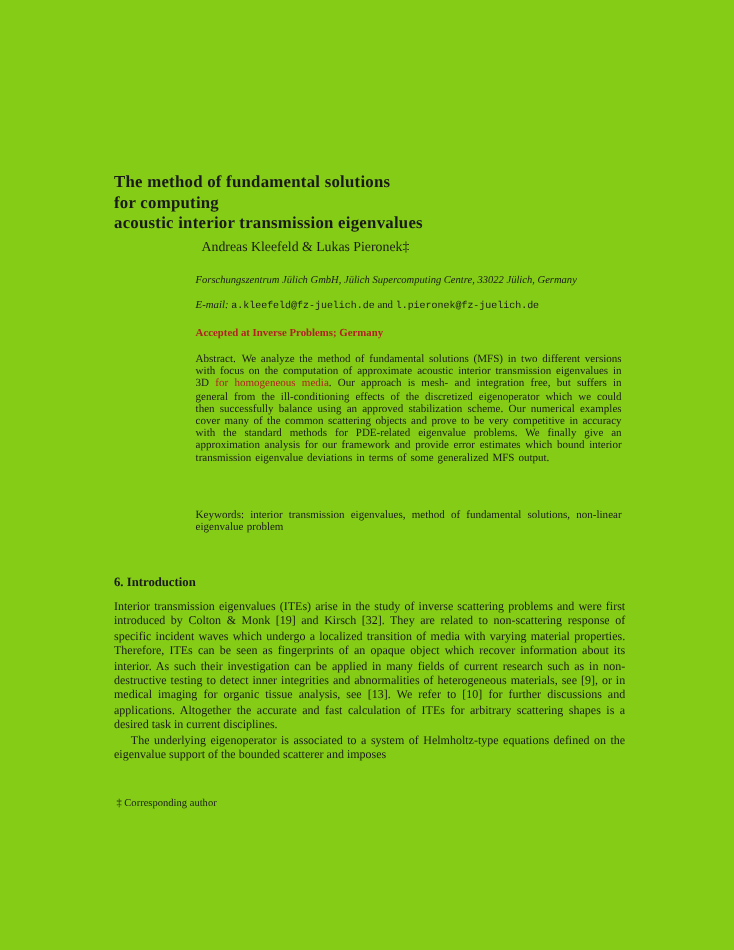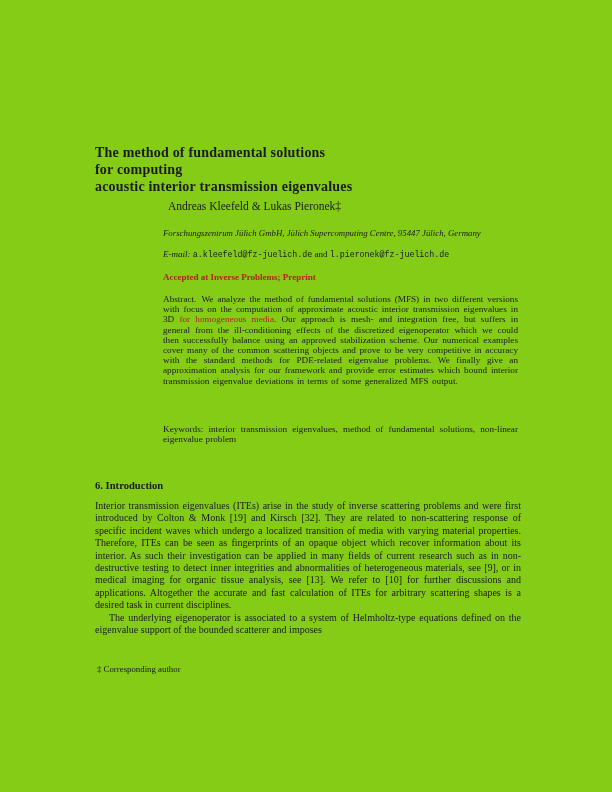--- a/index.html
+++ b/index.html
@@ -85,30 +85,30 @@
 <div class="page">
 
   <div class="abs title">
     <div>The method of fundamental solutions</div>
     <div>for computing</div>
     <div>acoustic interior transmission eigenvalues</div>
   </div>
 
   <div class="abs author-names">Andreas Kleefeld &amp; Lukas Pieronek‡</div>
 
-  <div class="abs affiliation">Forschungszentrum Jülich GmbH, Jülich Supercomputing Centre, 95447 Jülich, Germany</div>
+  <div class="abs affiliation">Forschungszentrum Jülich GmbH, Jülich Supercomputing Centre, 33022 Jülich, Germany</div>
 
   <div class="abs email-line">
     <span class="it">E-mail:</span>
     <span class="tt">a.kleefeld@fz-juelich.de</span>
     <span>and</span>
     <span class="tt">l.pieronek@fz-juelich.de</span>
   </div>
 
-  <div class="abs accepted red">Accepted at Inverse Problems; Preprint</div>
+  <div class="abs accepted red">Accepted at Inverse Problems; Germany</div>
 
   <div class="abs abstract">
     <span class="lbl">Abstract.</span><span>We analyze the method of fundamental solutions (MFS) in two different versions with focus on the computation of approximate acoustic interior transmission eigenvalues in 3D </span><span class="red">for homogeneous media</span><span>. Our approach is mesh- and integration free, but suffers in general from the ill-conditioning effects of the discretized eigenoperator which we could then successfully balance using an approved stabilization scheme. Our numerical examples cover many of the common scattering objects and prove to be very competitive in accuracy with the standard methods for PDE-related eigenvalue problems. We finally give an approximation analysis for our framework and provide error estimates which bound interior transmission eigenvalue deviations in terms of some generalized MFS output.</span>
   </div>
 
   <div class="abs keywords">Keywords: interior transmission eigenvalues, method of fundamental solutions, non-linear eigenvalue problem</div>
 
   <div class="abs sec-heading">6. Introduction</div>
 
   <div class="abs body-text">

